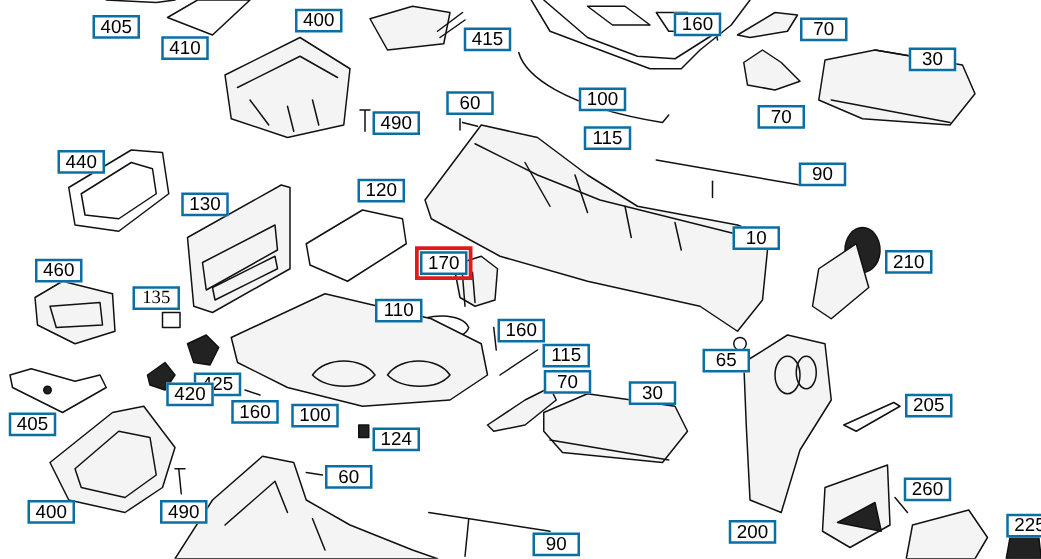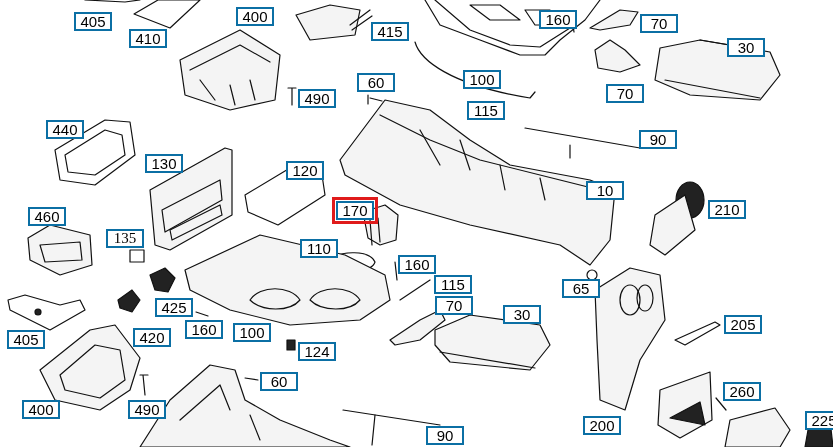--- a/index.html
+++ b/index.html
@@ -150,35 +150,35 @@
       <div class="callout" style="left: 640px; top: 14px; min-width: 30px;">70</div>
       <div class="callout" style="left: 727px; top: 38px; min-width: 30px;">30</div>
       <div class="callout" style="left: 606px; top: 84px; min-width: 30px;">70</div>
       <div class="callout" style="left: 357px; top: 73px; min-width: 30px;">60</div>
       <div class="callout" style="left: 298px; top: 89px; min-width: 30px;">490</div>
       <div class="callout" style="left: 463px; top: 70px; min-width: 30px;">100</div>
       <div class="callout" style="left: 467px; top: 101px; min-width: 30px;">115</div>
       <div class="callout" style="left: 46px; top: 120px; min-width: 30px;">440</div>
       <div class="callout" style="left: 639px; top: 130px; min-width: 30px;">90</div>
       <div class="callout" style="left: 145px; top: 154px; min-width: 30px;">130</div>
-      <div class="callout" style="left: 286px; top: 161px; min-width: 30px;">120</div>
+      <div class="callout" style="left: 286px; top: 143px; min-width: 30px;">120</div>
       <div class="callout" style="left: 586px; top: 181px; min-width: 30px;">10</div>
       <div class="callout highlight" style="left: 336px; top: 201px; min-width: 30px;">170</div>
       <div class="callout" style="left: 708px; top: 200px; min-width: 30px;">210</div>
       <div class="callout" style="left: 28px; top: 207px; min-width: 30px;">460</div>
       <div class="callout" style="left: 106px; top: 229px; min-width: 30px; font-family: Liberation Serif, serif;">135</div>
       <div class="callout" style="left: 300px; top: 239px; min-width: 30px;">110</div>
       <div class="callout" style="left: 398px; top: 255px; min-width: 30px;">160</div>
       <div class="callout" style="left: 434px; top: 275px; min-width: 30px;">115</div>
       <div class="callout" style="left: 562px; top: 279px; min-width: 30px;">65</div>
       <div class="callout" style="left: 155px; top: 298px; min-width: 30px;">425</div>
       <div class="callout" style="left: 435px; top: 296px; min-width: 30px;">70</div>
       <div class="callout" style="left: 503px; top: 305px; min-width: 30px;">30</div>
       <div class="callout" style="left: 724px; top: 315px; min-width: 30px;">205</div>
-      <div class="callout" style="left: 133px; top: 328px; min-width: 30px;">420</div>
+      <div class="callout" style="left: 133px; top: 306px; min-width: 30px;">420</div>
       <div class="callout" style="left: 185px; top: 320px; min-width: 30px;">160</div>
       <div class="callout" style="left: 233px; top: 323px; min-width: 30px;">100</div>
       <div class="callout" style="left: 7px; top: 330px; min-width: 30px;">405</div>
       <div class="callout" style="left: 298px; top: 342px; min-width: 30px;">124</div>
       <div class="callout" style="left: 260px; top: 372px; min-width: 30px;">60</div>
       <div class="callout" style="left: 723px; top: 382px; min-width: 30px;">260</div>
       <div class="callout" style="left: 22px; top: 400px; min-width: 30px;">400</div>
       <div class="callout" style="left: 128px; top: 400px; min-width: 30px;">490</div>
       <div class="callout" style="left: 805px; top: 411px; min-width: 30px;">225</div>
       <div class="callout" style="left: 583px; top: 416px; min-width: 30px;">200</div>

